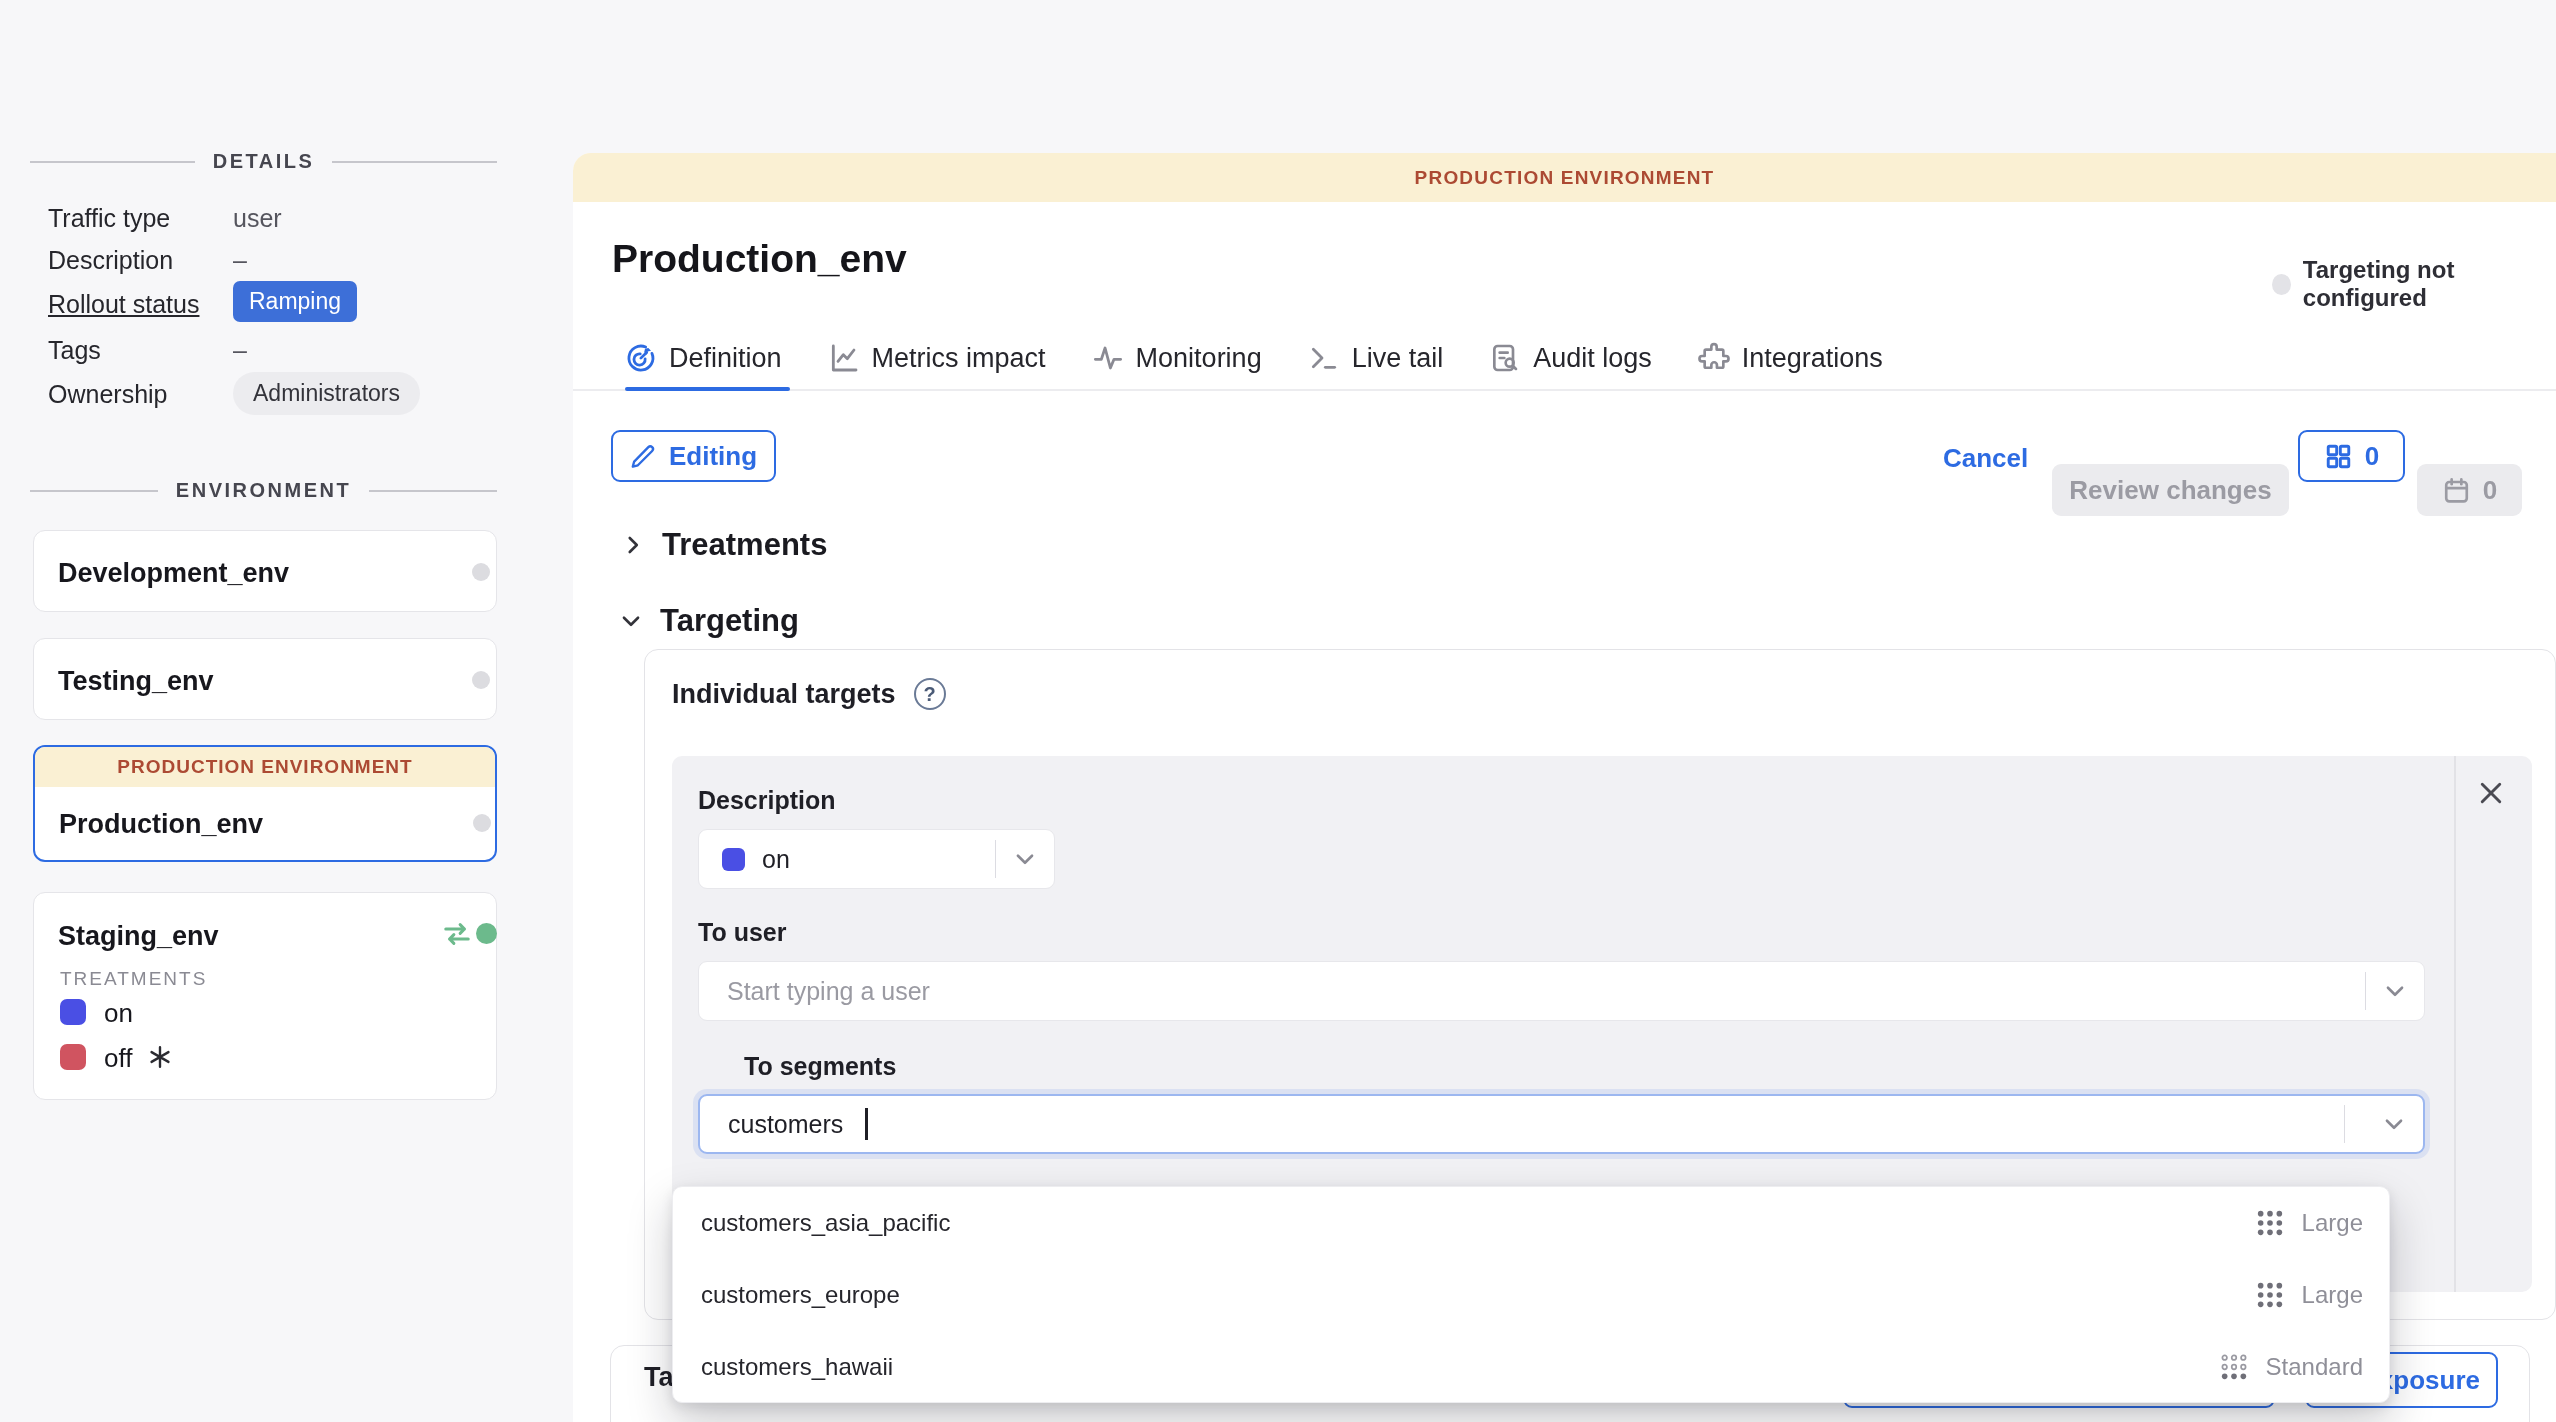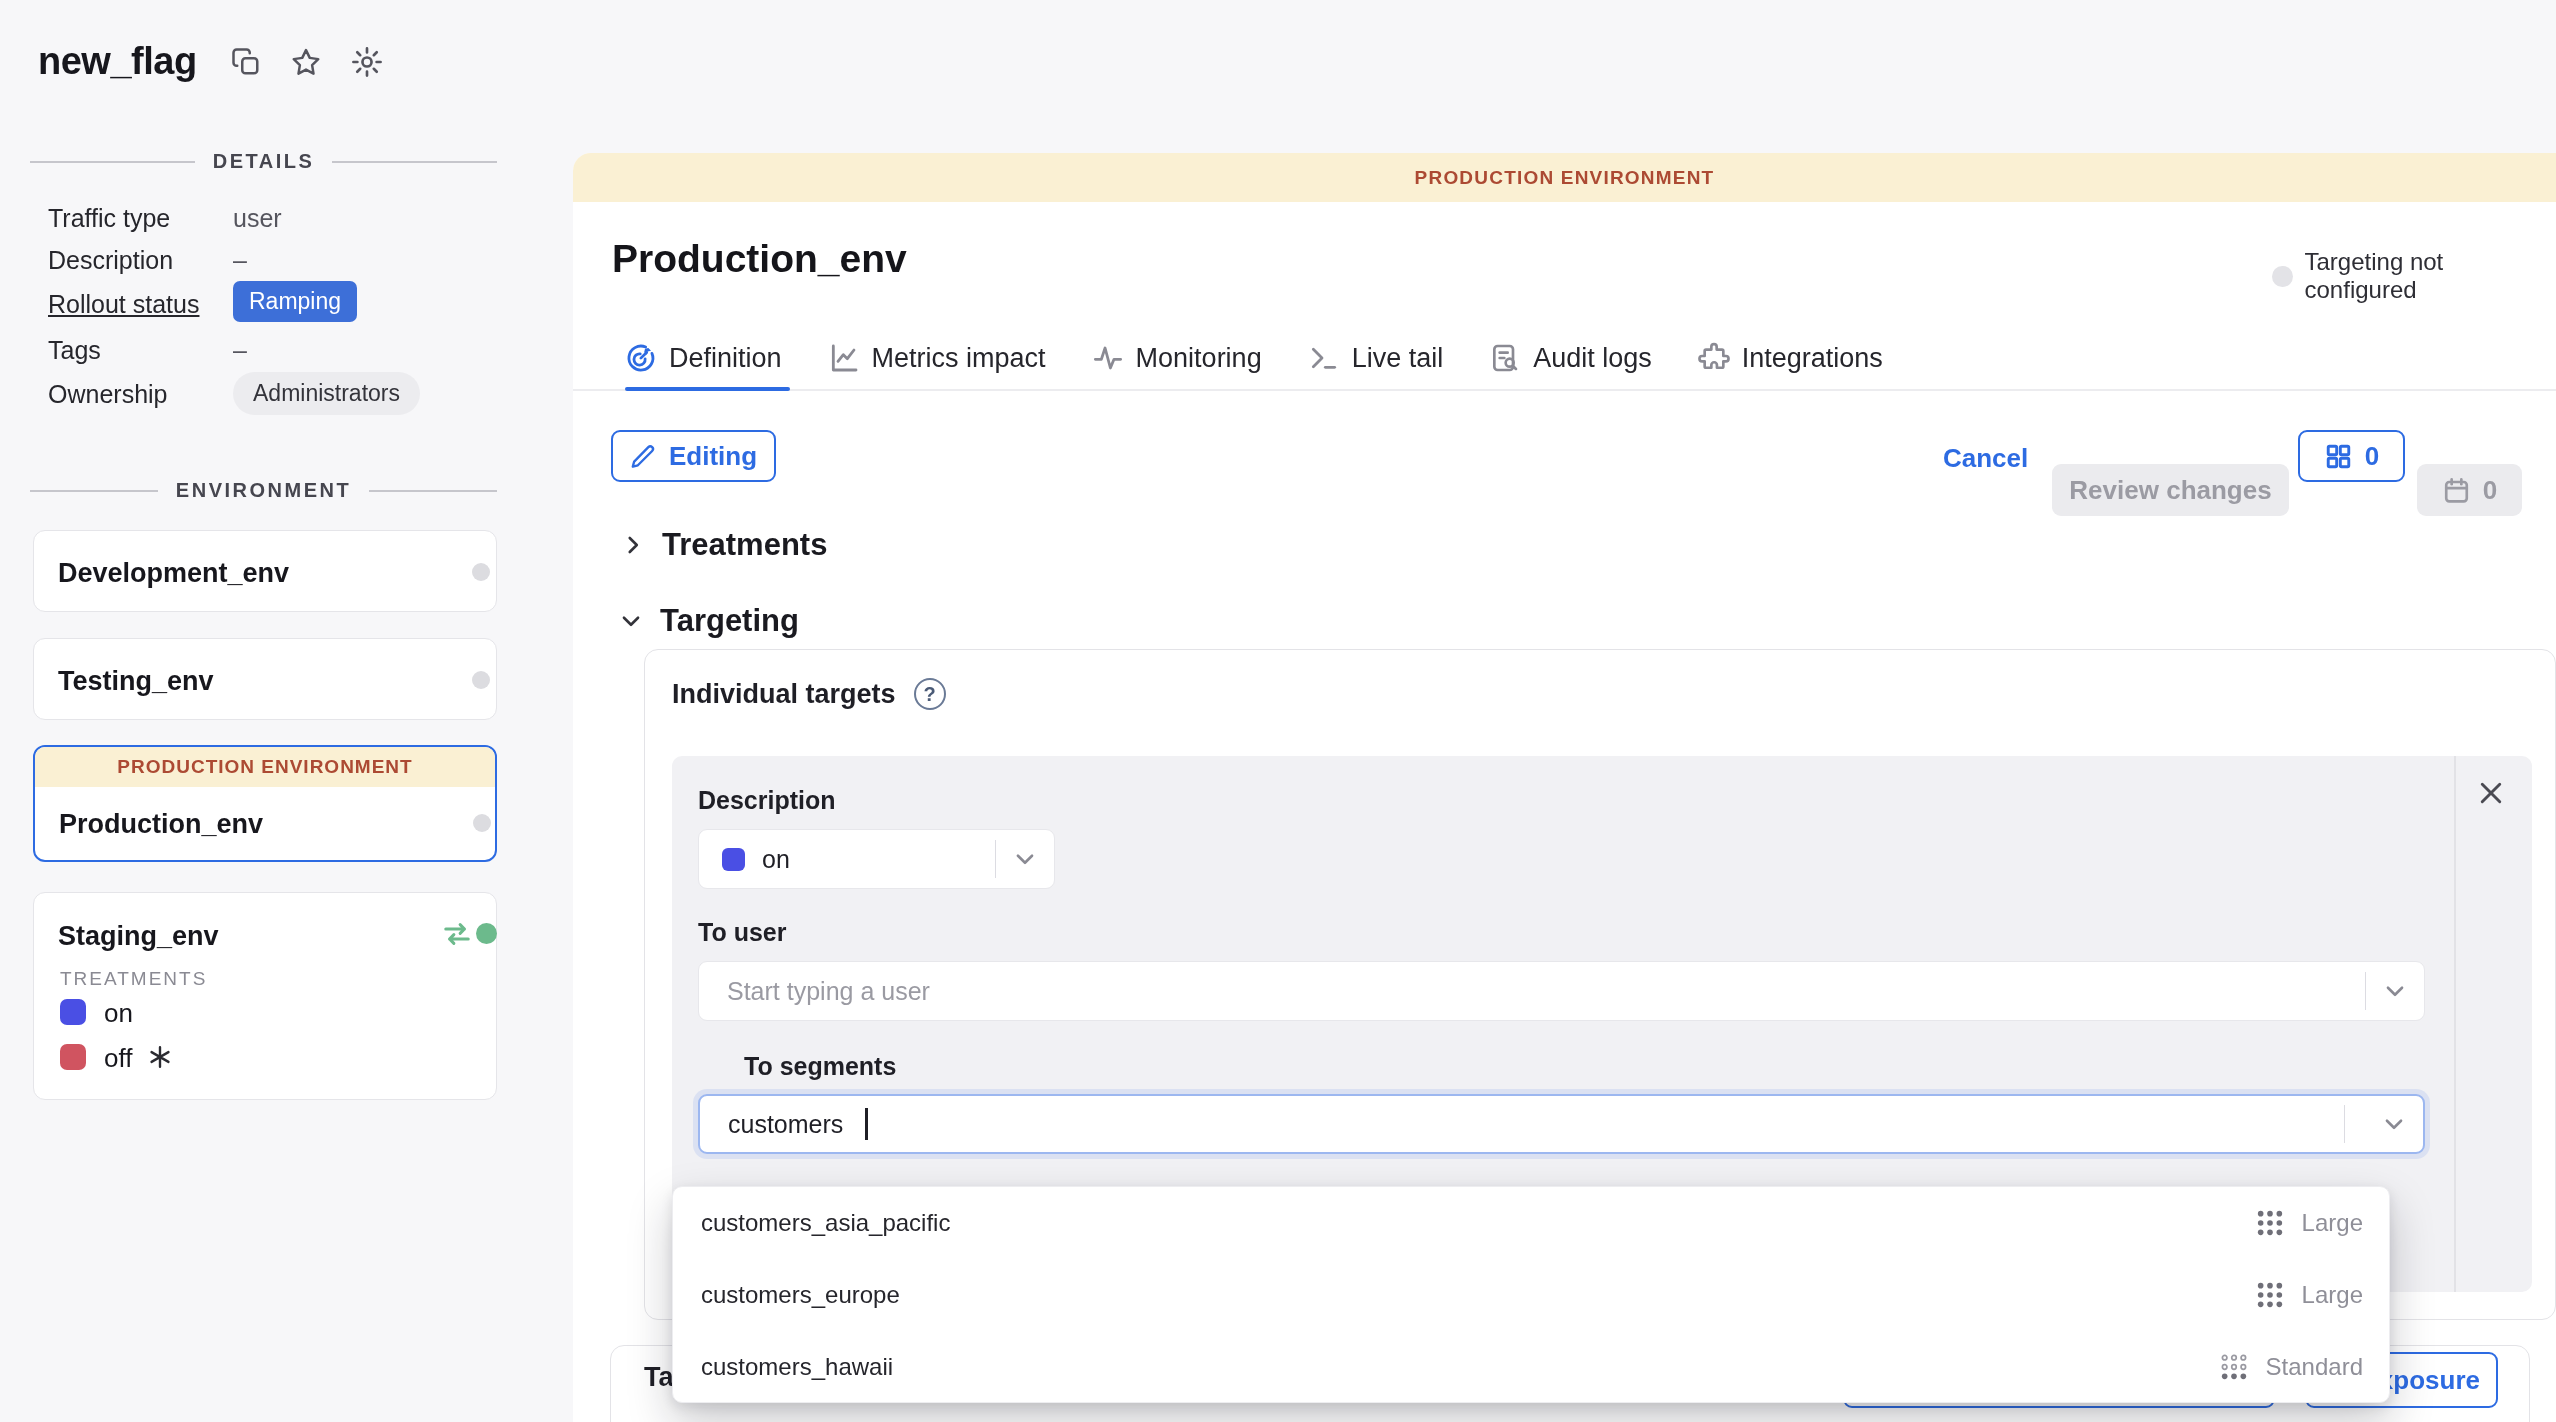--- a/index.html
+++ b/index.html
@@ -79,42 +79,20 @@
   .dd-size { font-size:24px; color:#8f8f98; }
 
   .bottom-card { position:absolute; left:610px; top:1345px; width:1920px; height:120px; background:#fff; border:1.5px solid #e3e3e7; border-radius:14px; z-index:1; }
   .ghost-btn { position:absolute; background:#fff; border:2px solid #2d6be2; border-radius:9px; z-index:1; }
 </style>
 </head>
 <body>
 
 <div class="root">
 
-  <div class="abs" style="left:38px; top:40px; display:flex; align-items:center; gap:34px;">
-    <span class="flag-title">new_flag</span>
-    <span class="flag-icons">
-      <button class="icon-btn" title="">
-        <svg width="30" height="30" viewBox="0 0 24 24" fill="none" stroke="currentColor" stroke-width="2" stroke-linecap="round" stroke-linejoin="round">
-            <rect x="9" y="9" width="12" height="12" rx="2.5"></rect>
-            <path d="M5 15H4.5A2.5 2.5 0 0 1 2 12.5v-8A2.5 2.5 0 0 1 4.5 2h8A2.5 2.5 0 0 1 15 4.5V5"></path>
-          </svg>
-      </button>
-      <button class="icon-btn">
-        <svg width="30" height="30" viewBox="0 0 24 24" fill="none" stroke="currentColor" stroke-width="2" stroke-linejoin="round">
-            <path d="M12 2.5l3 6.2 6.8 1-4.9 4.8 1.1 6.8L12 18.1 6 21.3l1.1-6.8-4.9-4.8 6.8-1z"></path>
-          </svg>
-      </button>
-      <button class="icon-btn">
-        <svg width="32" height="32" viewBox="0 0 24 24" fill="none" stroke="currentColor" stroke-width="2" stroke-linecap="round">
-            <circle cx="12" cy="12" r="3.4"></circle>
-            <path d="M12 1.8v3M12 19.2v3M1.8 12h3M19.2 12h3M4.7 4.7l2.2 2.2M17.1 17.1l2.2 2.2M19.3 4.7l-2.2 2.2M6.9 17.1l-2.2 2.2"></path>
-          </svg>
-      </button>
-    </span>
-  </div>
 
   <div class="sec-head abs" style="left:30px; top:150px; width:467px;">
     <span class="rule"></span>
     <span class="lbl">DETAILS</span>
     <span class="rule"></span>
   </div>
 
   <div class="abs detail-label" style="left:48px; top:204px;">Traffic type</div>
   <div class="abs detail-value" style="left:233px; top:204px;">user</div>
 
@@ -175,21 +153,21 @@
           <path d="M12 3v18M4.2 7.5l15.6 9M19.8 7.5l-15.6 9"></path>
         </svg>
     </span>
   </div>
 
   <div class="main-bg"></div>
   <div class="env-banner" style="color: rgb(172, 74, 51); background: rgb(250, 240, 211);">PRODUCTION ENVIRONMENT</div>
 
   <div class="abs page-title" style="left:612px; top:237px;">Production_env</div>
 
-  <div class="status-row abs" style="left:2272px; top:248px;">
+  <div class="status-row abs" style="left:2272px; top:256px;font-weight:bold;">
     <span class="dot" style="width:21px; height:21px; background:#e3e3e7;"></span>
     <span class="status-text">Targeting not configured</span>
   </div>
 
   <div class="tabs abs" style="left:625px; top:342px;">
     <button class="tab active">
       <span class="ticon">
         <svg width="32" height="32" viewBox="0 0 24 24" fill="none" stroke="currentColor" stroke-width="2.1" stroke-linecap="round">
             <path d="M20.2 8.5A9 9 0 1 1 15.5 3.8"></path>
             <path d="M15.1 12.6A4.2 4.2 0 1 1 11.4 8.9"></path>

